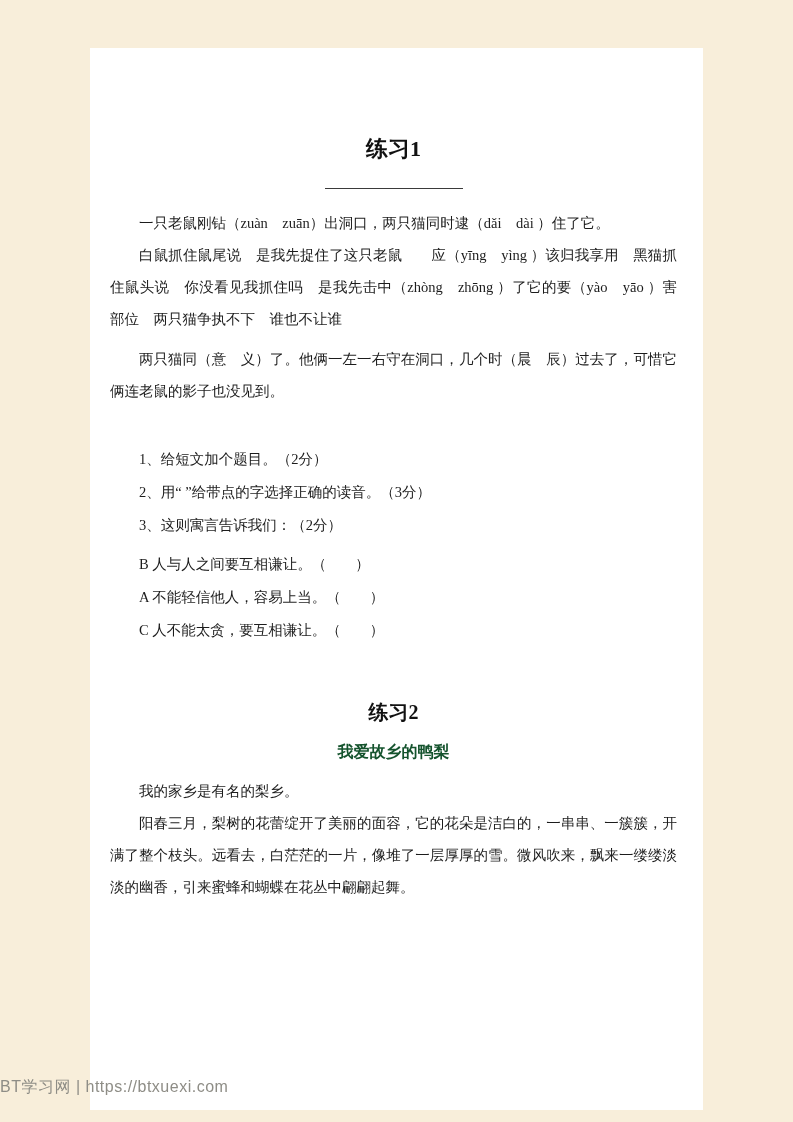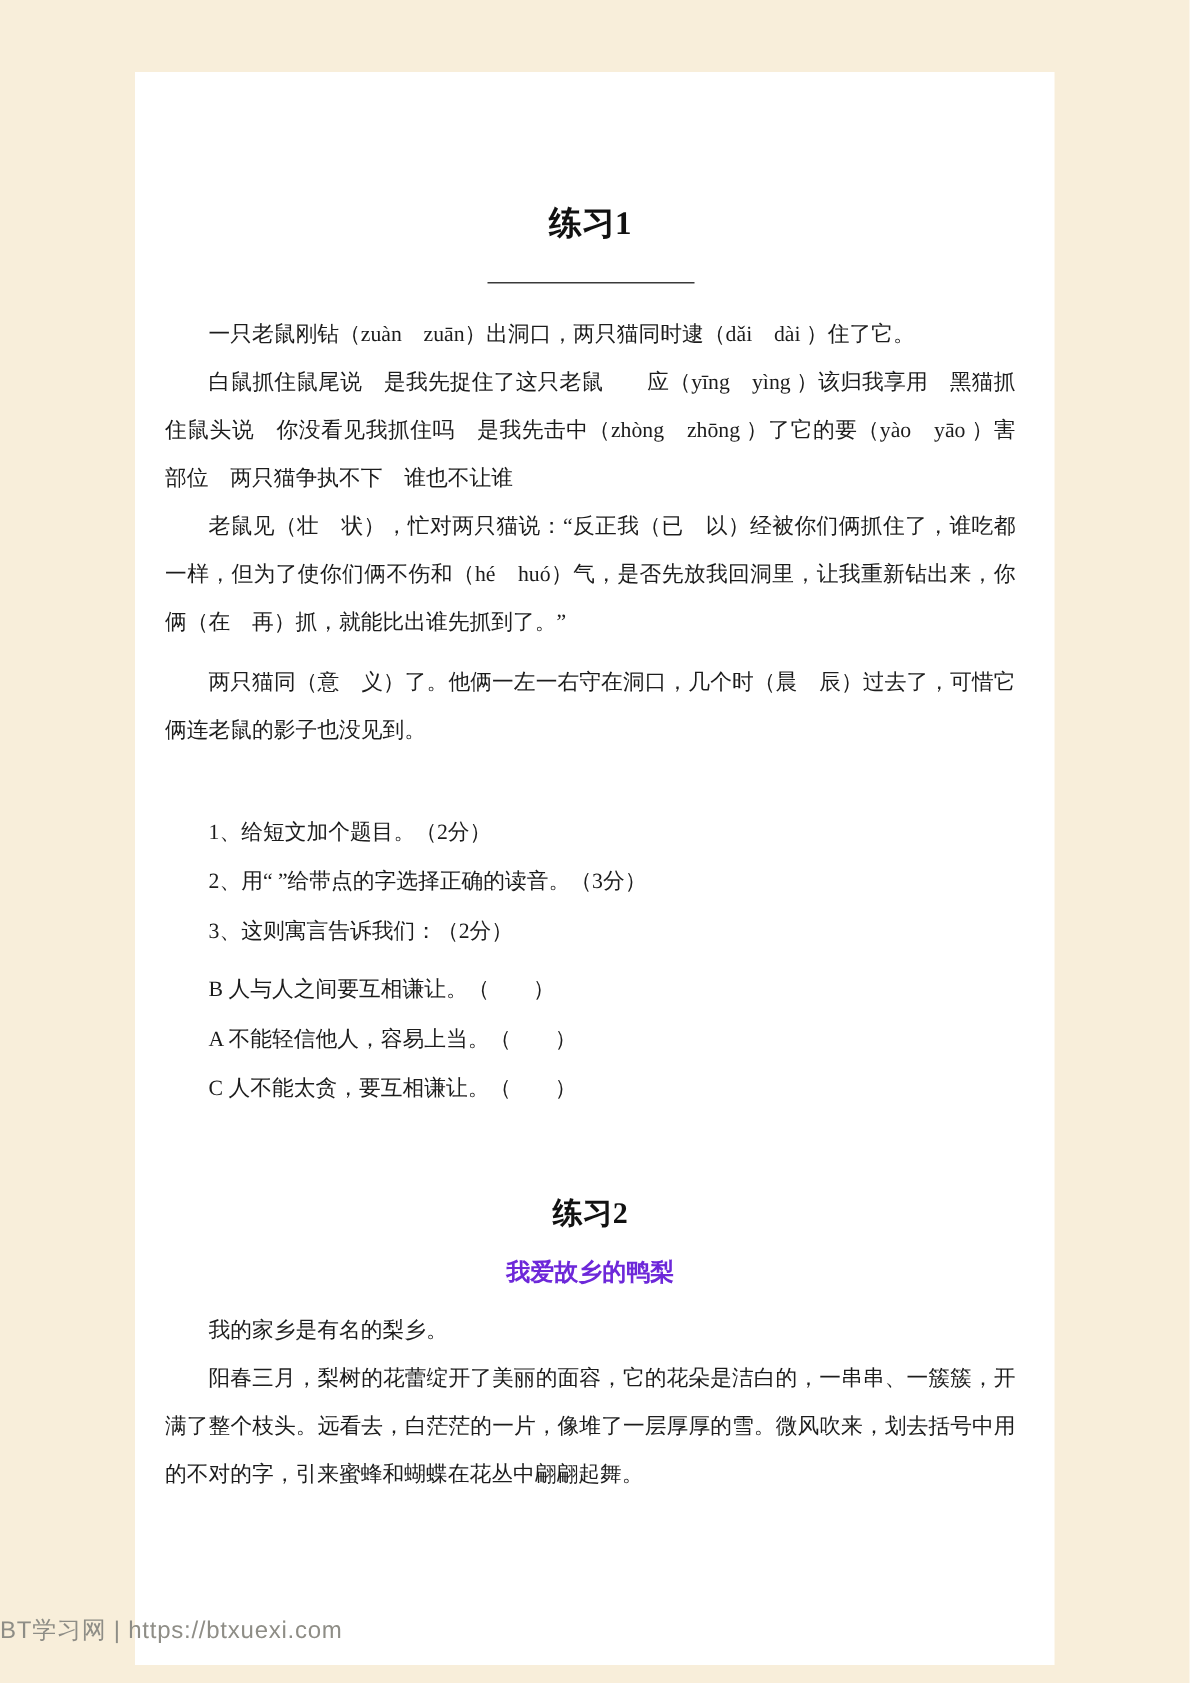--- a/index.html
+++ b/index.html
@@ -72,21 +72,21 @@
     font-size: 20px;
     font-weight: bold;
     color: #111;
     font-family: Liberation Serif, serif;
   }
   .ex2-subtitle {
     margin: 0 0 12px 0;
     text-align: center;
     font-size: 16px;
     font-weight: bold;
-    color: #6d28d9;
+    color: #14532d;
   }
   .watermark {
     position: absolute;
     left: 0;
     bottom: 24px;
     width: 100%;
     font-size: 16px;
     color: #8e8d86;
     font-family: "Liberation Sans", "DejaVu Sans", sans-serif;
     letter-spacing: 0.5px;
@@ -96,39 +96,38 @@
 <body>
 
 <div class="sheet">
 
   <div>
     <h1 class="ex1-title">练习1</h1>
     <div class="title-divider"></div>
 
     <p class="para">一只老鼠刚钻（zuàn　zuān）出洞口，两只猫同时逮（dǎi　dài ）住了它。</p>
     <p class="para">白鼠抓住鼠尾说　是我先捉住了这只老鼠　　应（yīng　yìng ）该归我享用　黑猫抓住鼠头说　你没看见我抓住吗　是我先击中（zhòng　zhōng ）了它的要（yào　yāo ）害部位　两只猫争执不下　谁也不让谁</p>
-    <p class="para">老鼠见（壮　状），忙对两只猫说：“反正我（已　以）经被你们俩抓住了，谁吃都一样，但为了使你们俩不伤和（hé　huó）气，是否先放我回洞里，让我重新钻出来，你俩（在　再）抓，就能比出谁先抓到了。”</p>
     <p class="para para-gap">两只猫同（意　义）了。他俩一左一右守在洞口，几个时（晨　辰）过去了，可惜它俩连老鼠的影子也没见到。</p>
 
     <div class="questions">
       <p class="q-item">1、给短文加个题目。（2分）</p>
       <p class="q-item">2、用“ ”给带点的字选择正确的读音。（3分）</p>
       <p class="q-item">3、这则寓言告诉我们：（2分）</p>
 
       <div class="options">
         <p class="opt-item">B 人与人之间要互相谦让。（　　）</p>
         <p class="opt-item">A 不能轻信他人，容易上当。（　　）</p>
         <p class="opt-item">C 人不能太贪，要互相谦让。（　　）</p>
       </div>
     </div>
   </div>
 
   <div class="ex2">
     <h2 class="ex2-title">练习2</h2>
     <h3 class="ex2-subtitle">我爱故乡的鸭梨</h3>
 
     <p class="para">我的家乡是有名的梨乡。</p>
-    <p class="para">阳春三月，梨树的花蕾绽开了美丽的面容，它的花朵是洁白的，一串串、一簇簇，开满了整个枝头。远看去，白茫茫的一片，像堆了一层厚厚的雪。微风吹来，划去括号中用的不对的字，引来蜜蜂和蝴蝶在花丛中翩翩起舞。</p>
+    <p class="para">阳春三月，梨树的花蕾绽开了美丽的面容，它的花朵是洁白的，一串串、一簇簇，开满了整个枝头。远看去，白茫茫的一片，像堆了一层厚厚的雪。微风吹来，飘来一缕缕淡淡的幽香，引来蜜蜂和蝴蝶在花丛中翩翩起舞。</p>
   </div>
 
 </div>
 
 <div class="watermark">BT学习网 | https://btxuexi.com</div>
 
 </body></html>

